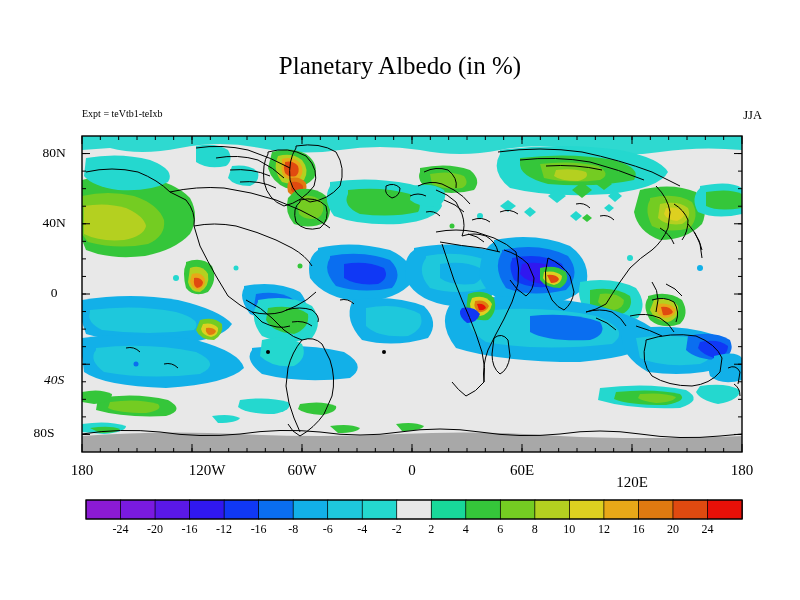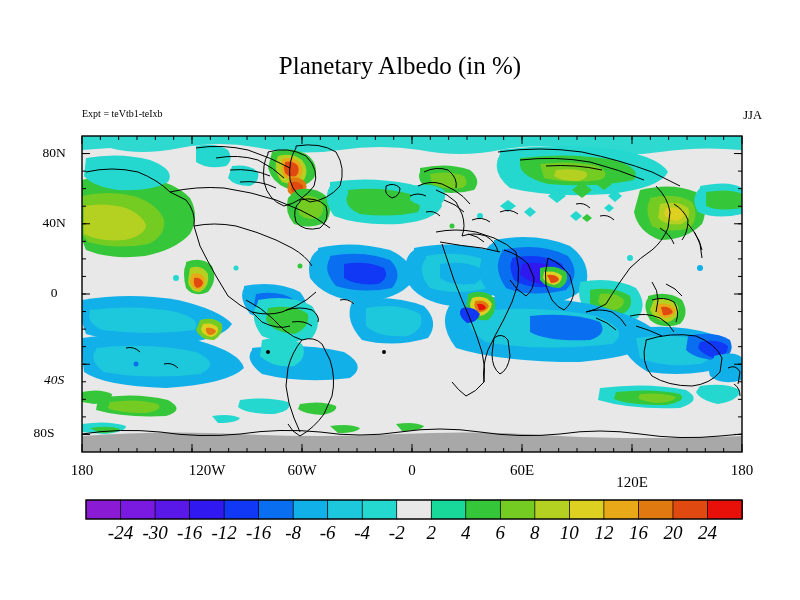--- a/index.html
+++ b/index.html
@@ -7,21 +7,21 @@
        font-family:"Liberation Serif",serif;color:#000;}
   #fig{position:absolute;left:0;top:0;width:800px;height:600px;}
   .txt{position:absolute;white-space:nowrap;}
   #title{left:0;top:52px;width:800px;text-align:center;font-size:25px;}
   #stats{left:0;top:91px;width:800px;text-align:center;font-size:11.5px;}
   #period{left:0;top:101px;width:800px;text-align:center;font-size:12.5px;}
   #expt{left:82px;top:108px;font-size:10px;}
   #season{left:742px;top:108px;font-size:12.5px;transform:translateX(-100%);margin-left:20px;}
   .ylab{font-size:13.5px;text-align:center;width:40px;}
   .xlab{font-size:15px;text-align:center;width:70px;}
-  .cblab{font-size:19px;text-align:center;width:40px;font-style:italic;}
+  .cblab{font-size:12px;text-align:center;width:40px;}
   svg{display:block;}
 </style>
 </head>
 <body>
 
 <div id="fig">
 
   <div class="txt" id="title">Planetary Albedo (in %)</div>
   <div class="txt" id="expt">Expt = teVtb1-teIxb</div>
   <div class="txt" id="season">JJA</div>
@@ -471,21 +471,21 @@
       <div class="txt xlab" style="left: 47px; top: 462px;">180</div>
       <div class="txt xlab" style="left: 172px; top: 462px;">120W</div>
       <div class="txt xlab" style="left: 267px; top: 462px;">60W</div>
       <div class="txt xlab" style="left: 377px; top: 462px;">0</div>
       <div class="txt xlab" style="left: 487px; top: 462px;">60E</div>
       <div class="txt xlab" style="left: 597px; top: 462px; margin-top: 12px;">120E</div>
       <div class="txt xlab" style="left: 707px; top: 462px;">180</div>
     </div>
   <div id="cblabels">
       <div class="txt cblab" style="left: 100.526px; top: 522px;">-24</div>
-      <div class="txt cblab" style="left: 135.053px; top: 522px;">-30</div>
+      <div class="txt cblab" style="left: 135.053px; top: 522px;">-20</div>
       <div class="txt cblab" style="left: 169.579px; top: 522px;">-16</div>
       <div class="txt cblab" style="left: 204.105px; top: 522px;">-12</div>
       <div class="txt cblab" style="left: 238.632px; top: 522px;">-16</div>
       <div class="txt cblab" style="left: 273.158px; top: 522px;">-8</div>
       <div class="txt cblab" style="left: 307.684px; top: 522px;">-6</div>
       <div class="txt cblab" style="left: 342.211px; top: 522px;">-4</div>
       <div class="txt cblab" style="left: 376.737px; top: 522px;">-2</div>
       <div class="txt cblab" style="left: 411.263px; top: 522px;">2</div>
       <div class="txt cblab" style="left: 445.789px; top: 522px;">4</div>
       <div class="txt cblab" style="left: 480.316px; top: 522px;">6</div>

